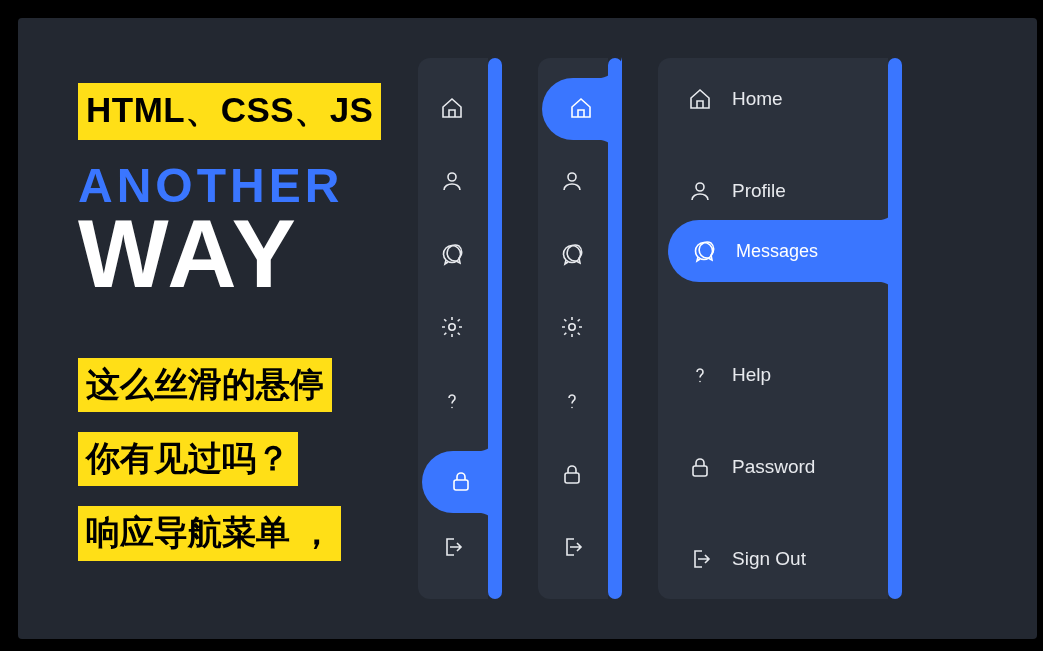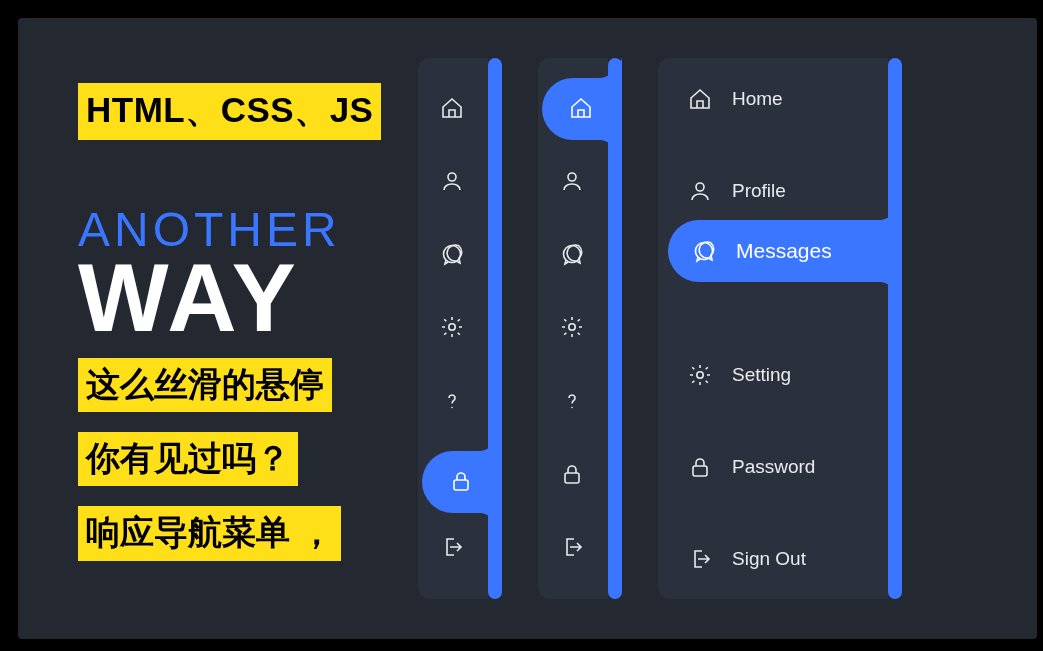--- a/index.html
+++ b/index.html
@@ -35,23 +35,22 @@
     letter-spacing: 0.5px;
   }
   .title-block {
     position: absolute;
     top: 140px;
     left: 60px;
   }
   .title-line1 {
     color: #3a76ff;
     font-size: 48px;
-    font-weight: 400;
+    font-weight: 700;
     letter-spacing: 4px;
-    margin-top: 44px;
   }
   .title-line2 {
     color: #ffffff;
     font-size: 96px;
     font-weight: 900;
     letter-spacing: 4px;
     line-height: 0.9;
     margin-top: -2px;
   }
   .sub-block {
@@ -158,21 +157,21 @@
     right: -14px;
     left: 10px;
     height: 62px;
     background: #3a76ff;
     border-radius: 40px 0 0 40px;
     display: flex;
     align-items: center;
     gap: 20px;
     padding-left: 24px;
     color: #fff;
-    font-size: 21px;
+    font-size: 18px;
     font-weight: 500;
   }
   .full-active::before,
   .full-active::after {
     content: "";
     position: absolute;
     right: 0;
     width: 26px;
     height: 26px;
   }
@@ -342,23 +341,23 @@
       </div>
       <div class="full-item spacer">&nbsp;</div>
       <div class="full-active" style="top:162px">
         <svg>
             <use href="#chat-icon"></use>
           </svg>
         <span>Messages</span>
       </div>
       <div class="full-item">
         <svg>
-            <use href="#gear-icon"></use>
-          </svg>
-        <span>Setting</span>
+            <use href="#help-icon"></use>
+          </svg>
+        <span>Help</span>
       </div>
       <div class="full-item">
         <svg>
             <use href="#lock-icon"></use>
           </svg>
         <span>Password</span>
       </div>
       <div class="full-item">
         <svg>
             <use href="#signout-icon"></use>

